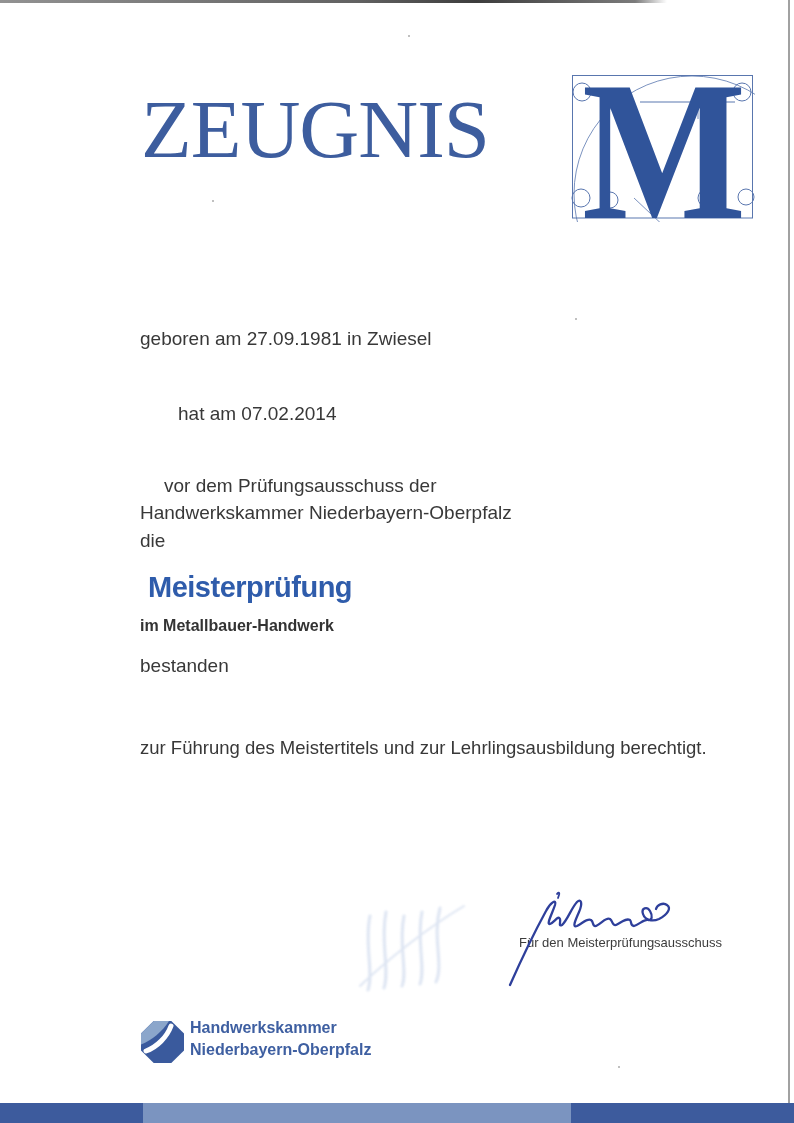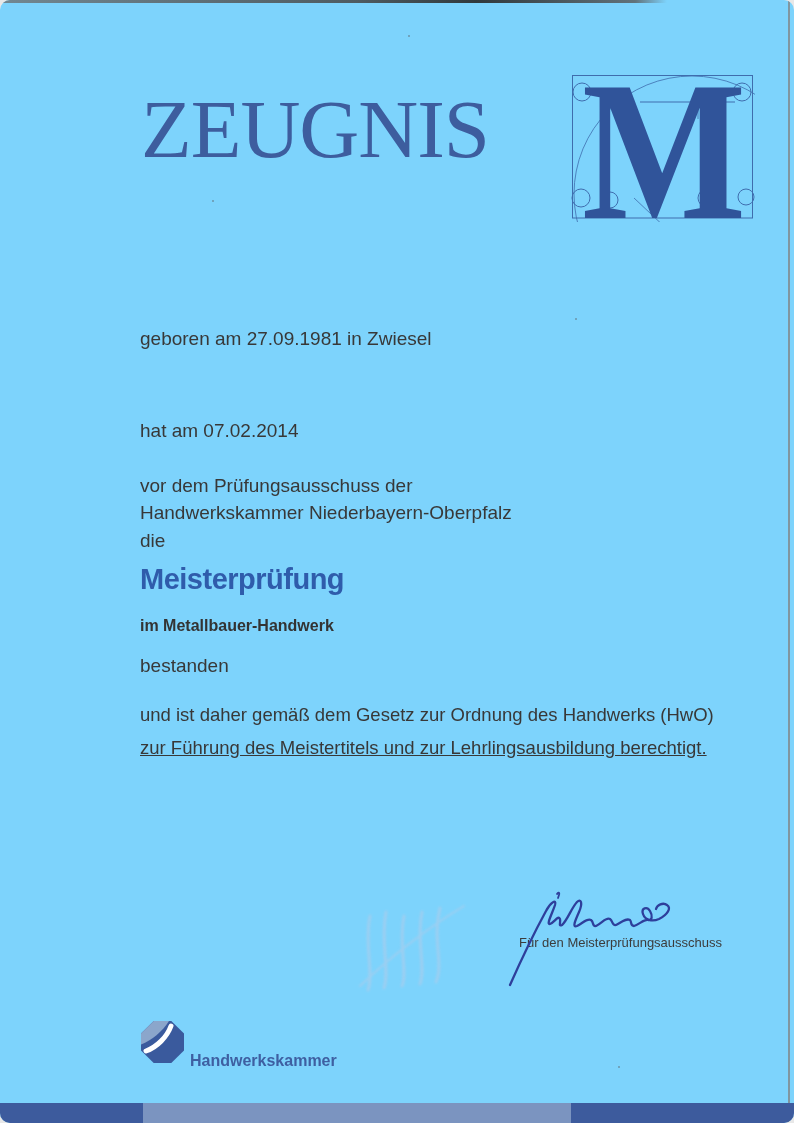--- a/index.html
+++ b/index.html
@@ -1,24 +1,23 @@
 <!DOCTYPE html>
 <html><head>
 <meta charset="utf-8">
 <style>
   html,body{margin:0;padding:0;background:#e8e8e8;}
   .page{
     position:relative;
     width:794px;height:1123px;
     margin:0 auto;
-    background:#7dd3fc;
+    background:#ffffff;
     overflow:hidden;
     font-family:"Liberation Sans", sans-serif;
     color:#383838;
-    border-radius:10px;
   }
   
   .artifact-top{
     position:absolute;left:0;top:0;width:794px;height:3px;
     background:linear-gradient(90deg,
       rgba(110,110,110,.75) 0%,
       rgba(70,70,70,.85) 45%,
       rgba(40,40,40,.9) 60%,
       rgba(90,90,90,.8) 80%,
       rgba(150,150,150,0) 84%);
@@ -40,48 +39,48 @@
   }
 
   
   .m-logo{position:absolute;left:570px;top:72px;width:185px;height:150px;overflow:hidden;}
 
   
   .line{position:absolute;left:140px;font-size:19px;line-height:1.25;white-space:nowrap;}
   .line b{font-weight:bold;color:#333;}
   .recipient-line{top:294px;}
   .birth-line{top:327px;}
-  .date-line{top:419px;}
-  .committee-line-1{top:474px;}
+  .date-line{top:402px;margin-left:38px;}
+  .committee-line-1{top:474px;margin-left:24px;}
   .committee-line-2{top:501px;}
   .committee-line-3{top:529px;text-align:right;}
   .exam-title{
-    position:absolute;left:140px;top:562px;margin:0;
+    position:absolute;left:140px;top:562px;margin:8px;
     font-size:29px;font-weight:bold;line-height:1.2;letter-spacing:-0.5px;
     white-space:nowrap;
   }
   .trade-line{top:616px;font-size:16px;font-weight:bold;color:#333;}
   .result-line{top:654px;}
   .legal-line-1{top:703px;font-size:18.5px;}
-  .legal-line-2{top:736px;font-size:18.5px;text-decoration:underline;}
+  .legal-line-2{top:736px;font-size:18.5px;}
   .name-gap{display:inline-block;width:0.28em;}
 
   
   .seal-ghost{position:absolute;left:352px;top:898px;width:125px;height:98px;filter:blur(1.2px);opacity:.55;}
   .signature-svg{position:absolute;left:500px;top:891px;width:180px;height:100px;z-index:3;}
   .signature-caption{
     position:absolute;left:519px;top:935px;
     font-size:13px;color:#3c3c3c;white-space:nowrap;z-index:2;
   }
 
   
   .footer-logo{position:absolute;left:140px;top:1020px;width:45px;height:44px;}
   .org-name{
     position:absolute;left:190px;top:1017px;
-    font-size:16px;font-weight:bold;line-height:22px;white-space:nowrap;margin-top:33px;
+    font-size:16px;font-weight:bold;line-height:22px;white-space:nowrap;
   }
   .bottom-bar{position:absolute;left:0;top:1103px;width:794px;height:20px;display:flex;}
   .bar-seg-left{width:143px;height:100%;}
   .bar-seg-mid{width:428px;height:100%;}
   .bar-seg-right{flex:1;height:100%;}
 </style>
 </head>
 <body>
 
 <div class="page">
@@ -116,21 +115,20 @@
 
   <div class="line date-line">hat am 07.02.2014</div>
   <div class="line committee-line-1">vor dem Prüfungsausschuss der</div>
   <div class="line committee-line-2">Handwerkskammer Niederbayern-Oberpfalz</div>
   <div class="line committee-line-3">die</div>
 
   <h2 class="exam-title" style="color: rgb(47, 92, 171);">Meisterprüfung</h2>
 
   <div class="line trade-line">im Metallbauer-Handwerk</div>
   <div class="line result-line">bestanden</div>
-  <div class="line legal-line-1">und ist daher gemäß dem Gesetz zur Ordnung des Handwerks (HwO)</div>
   <div class="line legal-line-2">zur Führung des Meistertitels und zur Lehrlingsausbildung berechtigt.</div>
 
   <svg class="seal-ghost" viewBox="0 0 125 98">
     <g fill="none" stroke="#bccbe6" stroke-width="3" stroke-linecap="round" opacity="0.9">
       <path d="M 18 18 C 12 45, 22 75, 16 92"></path>
       <path d="M 34 14 C 28 44, 38 72, 32 90"></path>
       <path d="M 52 18 C 46 46, 56 74, 50 88"></path>
       <path d="M 70 14 C 64 42, 74 70, 68 86"></path>
       <path d="M 88 10 C 80 40, 92 66, 84 84"></path>
       <path d="M 8 88 C 35 62, 75 30, 112 8" stroke-width="2"></path>
@@ -165,20 +163,21 @@
   </svg>
   <div class="signature-caption">Für den Meisterprüfungsausschuss</div>
 
   <svg class="footer-logo" viewBox="0 0 45 44" style="color: rgb(58, 90, 157);">
     <path d="M 13.7 1 H 31.3 L 44 13.5 V 30.5 L 31.3 43 H 13.7 L 1 30.5 V 13.5 Z" fill="currentColor"></path>
     <path d="M 13.7 1 L 29 1 C 22 12, 12 20, 1 24.5 L 1 13.5 Z" fill="#8ba6cb" style="fill: rgb(139, 166, 203);"></path>
     <path d="M 6 31 C 17 27, 27 17, 31 6" fill="none" stroke="#ffffff" stroke-width="5" stroke-linecap="round"></path>
   </svg>
   <div class="org-name" style="color: rgb(62, 95, 161);">
     <div>Handwerkskammer</div>
+    <div>Niederbayern-Oberpfalz</div>
   </div>
 
   <div class="bottom-bar">
     <div class="bar-seg-left" style="background: rgb(61, 91, 157);"></div>
     <div class="bar-seg-mid" style="background: rgb(123, 148, 192);"></div>
     <div class="bar-seg-right" style="background: rgb(61, 91, 157);"></div>
   </div>
 
 </div>
 

